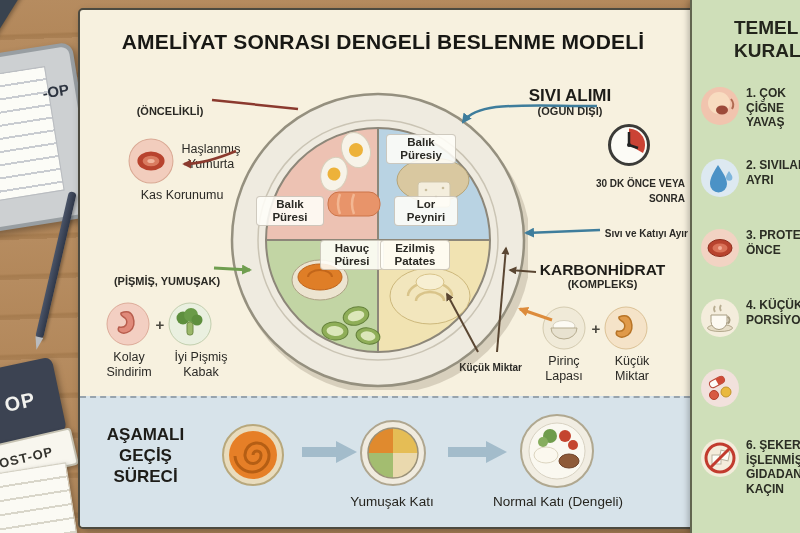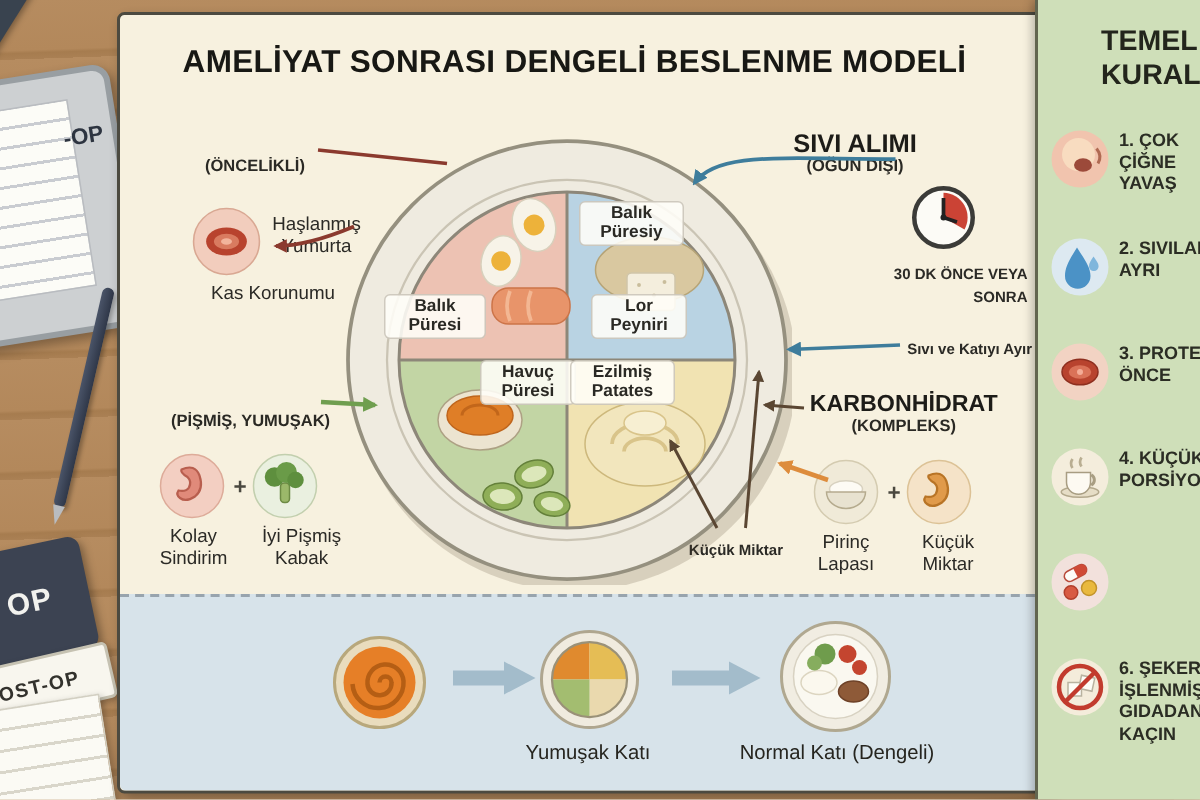--- a/index.html
+++ b/index.html
@@ -200,20 +200,25 @@
       </svg>
     </div>
 
     <div class="chip" style="left:176px;top:186px;width:58px;">Balık Püresi</div>
     <div class="chip" style="left:306px;top:124px;width:60px;">Balık Püresiy</div>
     <div class="chip" style="left:314px;top:186px;width:54px;">Lor Peyniri</div>
     <div class="chip" style="left:240px;top:230px;width:54px;">Havuç Püresi</div>
     <div class="chip" style="left:300px;top:230px;width:60px;">Ezilmiş Patates</div>
 
     <div class="band"></div>
+    <div class="abs hdr" style="left:18px;top:414px;width:95px;font-size:17px;line-height:21px;">
+      <div>AŞAMALI</div>
+      <div>GEÇİŞ</div>
+      <div>SÜRECİ</div>
+    </div>
     <div class="abs icn" style="left:142px;top:414px;">
       <svg width="62" height="62" viewBox="0 0 62 62">
           <circle cx="31" cy="31" r="30" fill="#e9dcbd" stroke="#b8a87c" stroke-width="2"></circle>
           <circle cx="31" cy="31" r="24" fill="#e67f27"></circle>
           <path d="M31,31 a4,4 0 0 1 8,0 a8,8 0 0 1 -16,1 a12,12 0 0 1 24,-2 a17,17 0 0 1 -34,2" stroke="#b55e14" stroke-width="3" fill="none"></path>
         </svg>
     </div>
     <div class="abs icn" style="left:280px;top:410px;">
       <svg width="66" height="66" viewBox="0 0 66 66">
           <circle cx="33" cy="33" r="32" fill="#f0ebdf" stroke="#afa68f" stroke-width="2"></circle>

